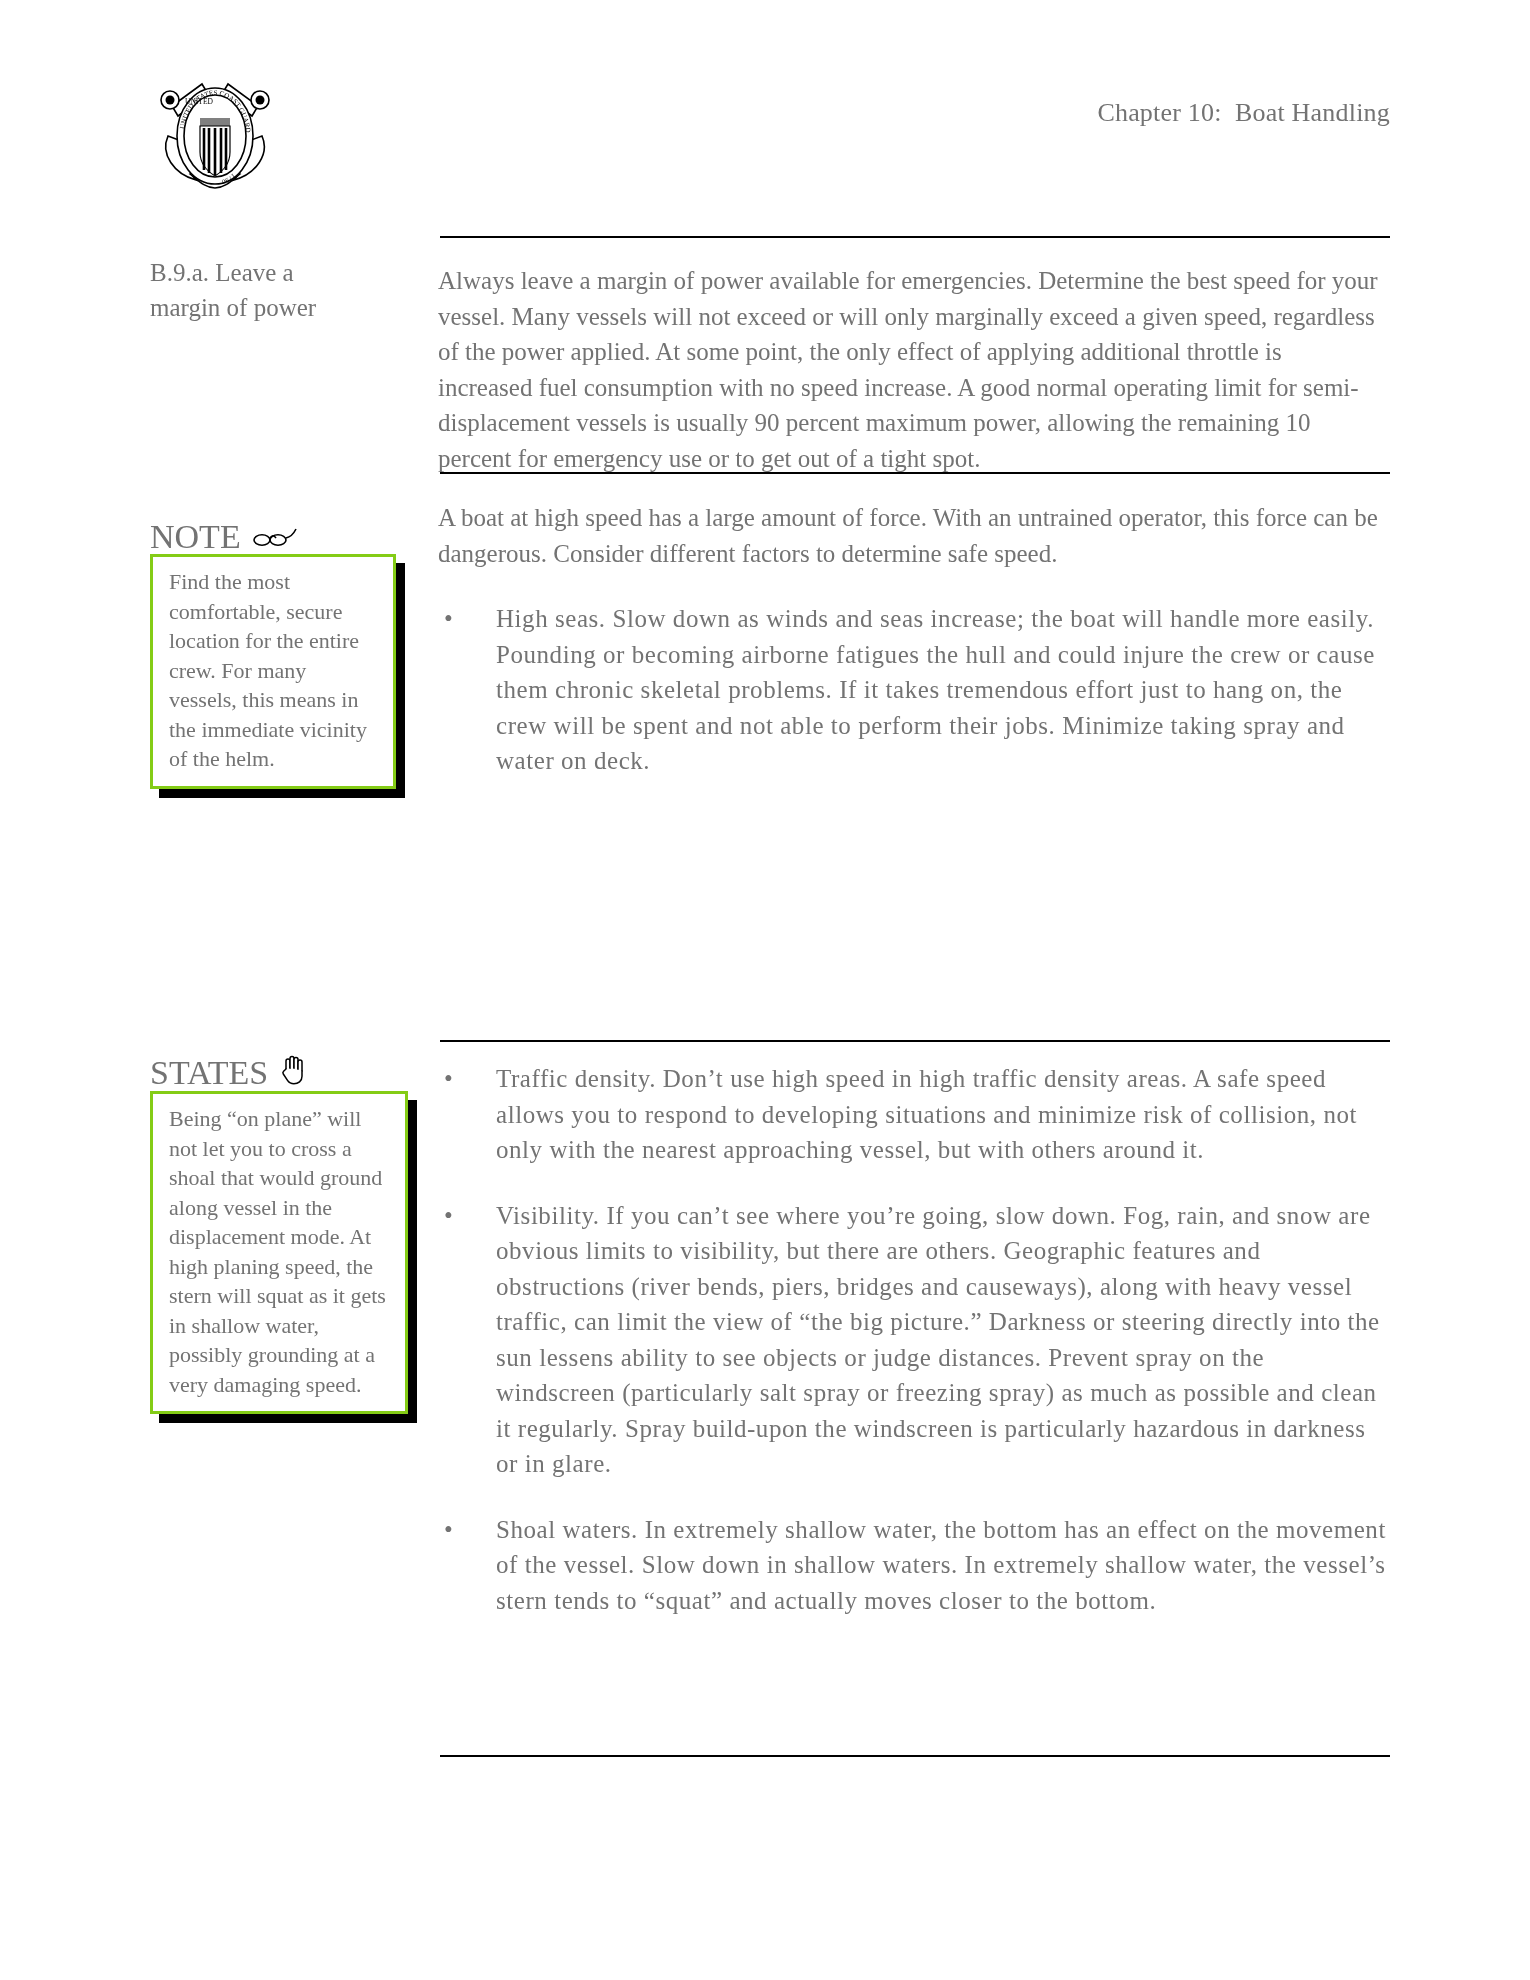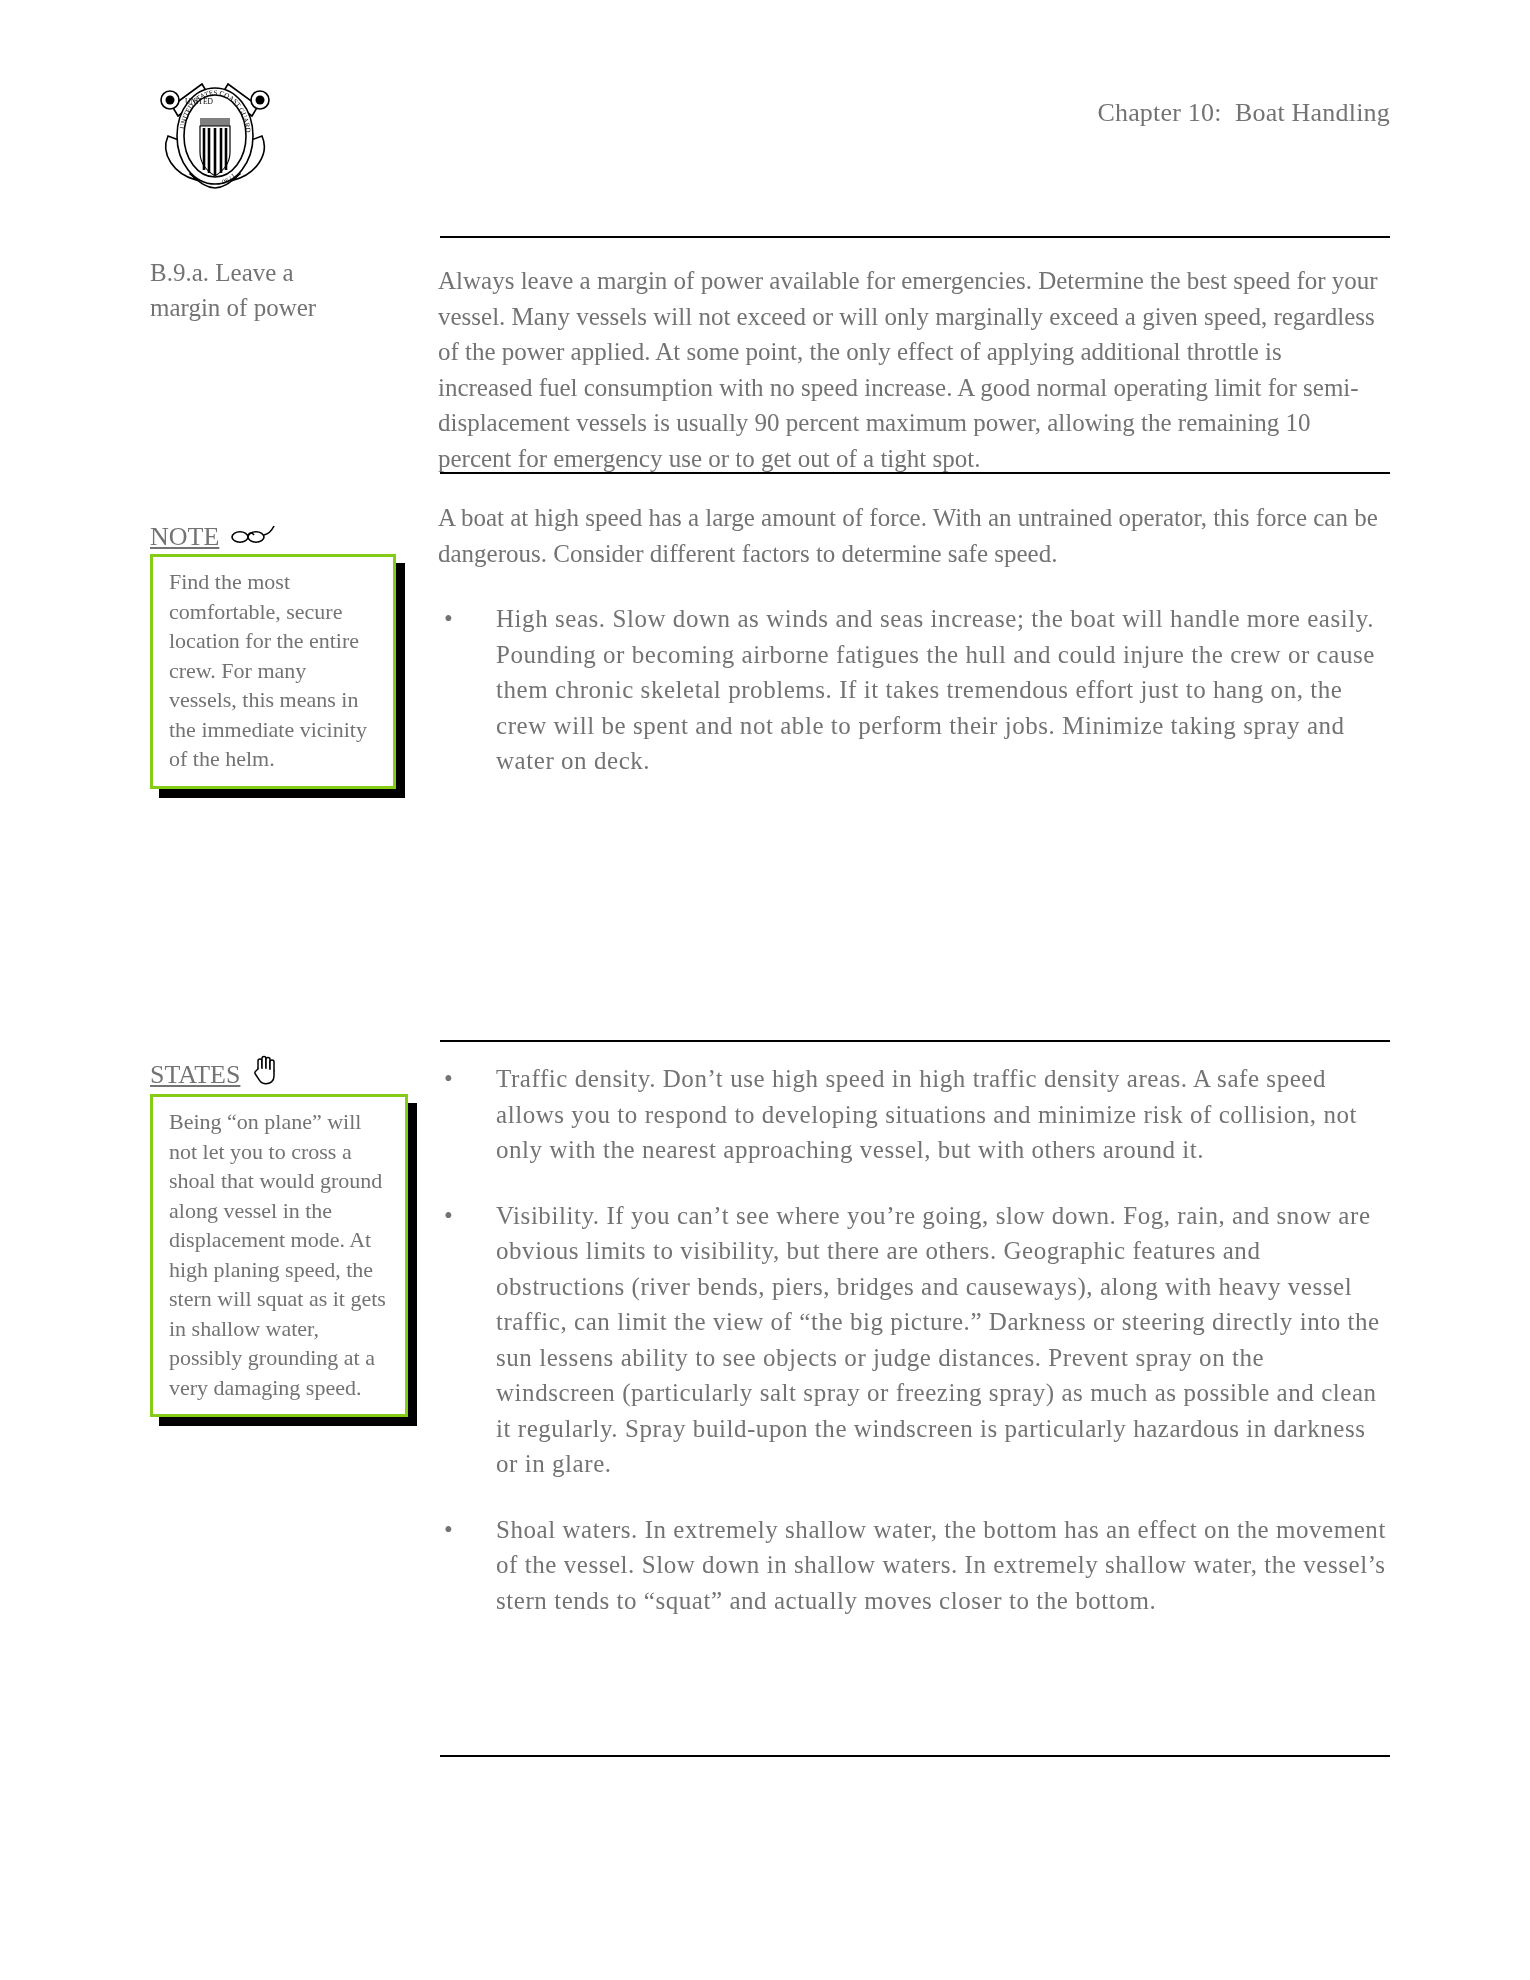--- a/index.html
+++ b/index.html
@@ -96,27 +96,26 @@
     position: absolute;
     left: 14px;
     top: 0px;
     font-size: 25px;
     line-height: 35.5px;
   }
   .loose { letter-spacing: 0.55px; }
 
   
   .callout-head {
-    font-size: 26px;
+    font-size: 34px;
     line-height: 34px;
     display: flex;
     align-items: center;
     gap: 12px;
     white-space: nowrap;
-    text-decoration: underline;
   }
   .callout-box {
     position: relative;
     border: 3px solid #84cc16;
     background: #ffffff;
     box-shadow: 9px 9px 0 0 #000;
     padding: 10px 14px 12px 16px;
     box-sizing: border-box;
   }
   .callout-box .ctext {

